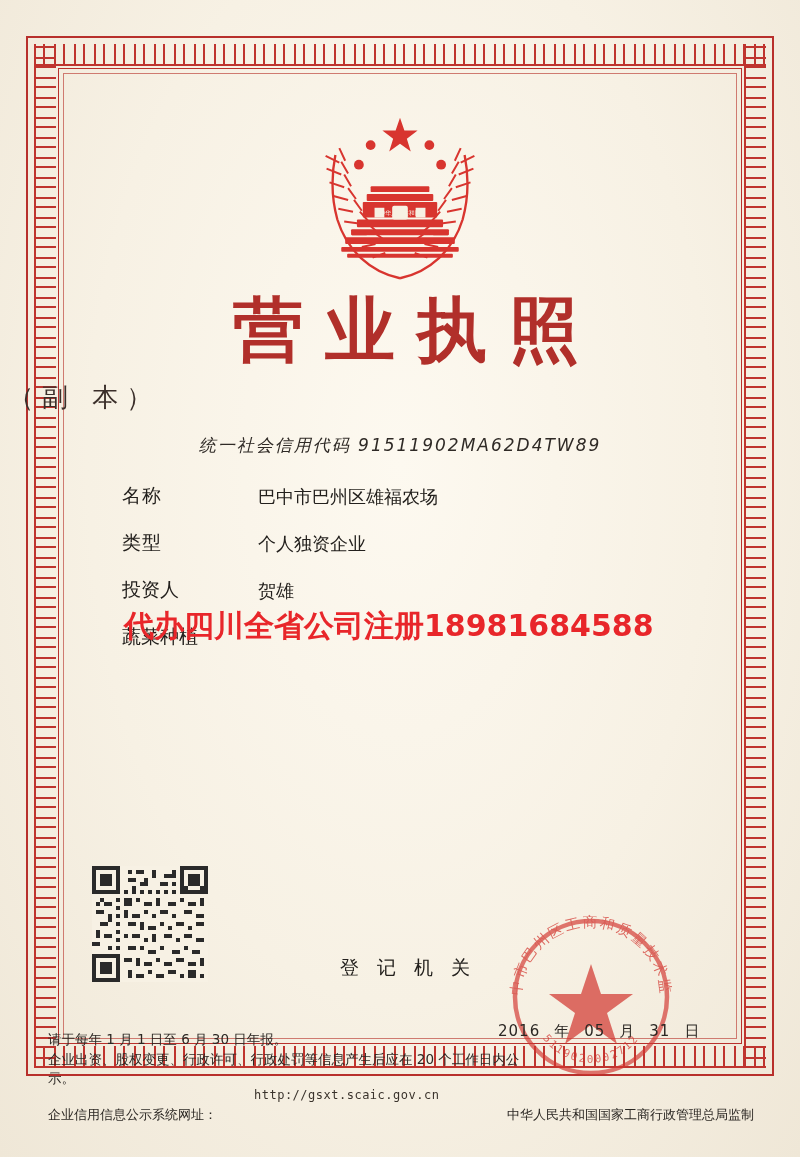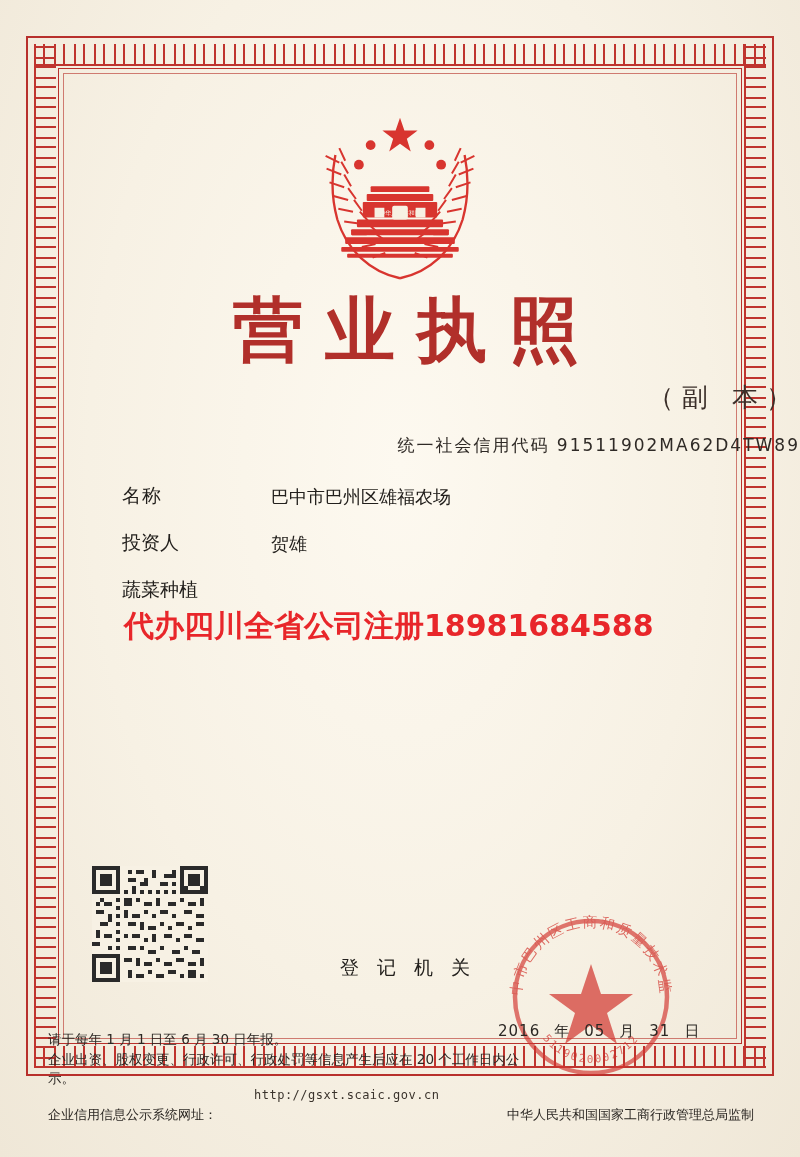--- a/index.html
+++ b/index.html
@@ -102,51 +102,50 @@
     font-weight: bold;
     letter-spacing: 22px;
     text-indent: 22px;
     color: #b12f2a;
     padding-left: 12px;
   }
   .sub-title {
     position: absolute;
     top: 380px;
     left: 0; right: 0;
-    text-align: right;
+    text-align: left;
     font-family: "DejaVu Sans", sans-serif;
     font-size: 26px;
     letter-spacing: 8px;
     text-indent: 8px;
     color: #3b2f2a;
-    padding-left: 25px;
   }
   .credit-code {
     position: absolute;
     top: 434px;
     left: 0; right: 0;
-    text-align: right;
+    text-align: center;
     font-family: "DejaVu Sans", sans-serif;
     font-size: 17px;
     letter-spacing: 2px;
     color: #2f2a26;
+    font-style: italic;
   }
 
   
   .fields {
     position: absolute;
     left: 122px;
     top: 483px;
     width: 580px;
   }
   .row {
     display: flex;
     align-items: flex-start;
     margin-bottom: 20px;
-    gap: 13px;
   }
   .row .label {
     width: 122px;
     flex: 0 0 122px;
     font-family: "DejaVu Sans", sans-serif;
     font-size: 19px;
     color: #23201d;
     letter-spacing: 1px;
     display: flex;
     justify-content: space-between;
@@ -321,20 +320,24 @@
     <span>91511902MA62D4TW89</span>
   </div>
 
   <div class="fields">
 
     <div class="row">
       <div class="label">名称</div>
       <div class="value">巴中市巴州区雄福农场</div>
     </div>
 
+    <div class="row">
+      <div class="label">类型</div>
+      <div class="value">个人独资企业</div>
+    </div>
 
 
     <div class="row">
       <div class="label wide">投资人</div>
       <div class="value">贺雄</div>
     </div>
 
 
     <div class="row">
       <div class="label wide">蔬菜种植</div>

